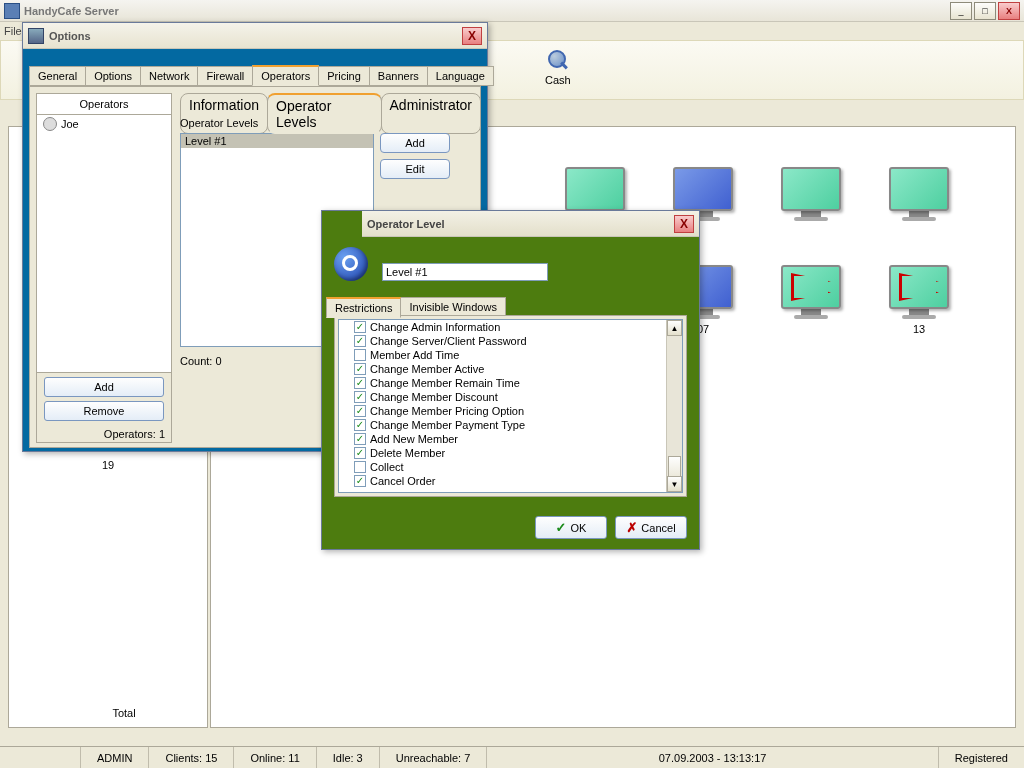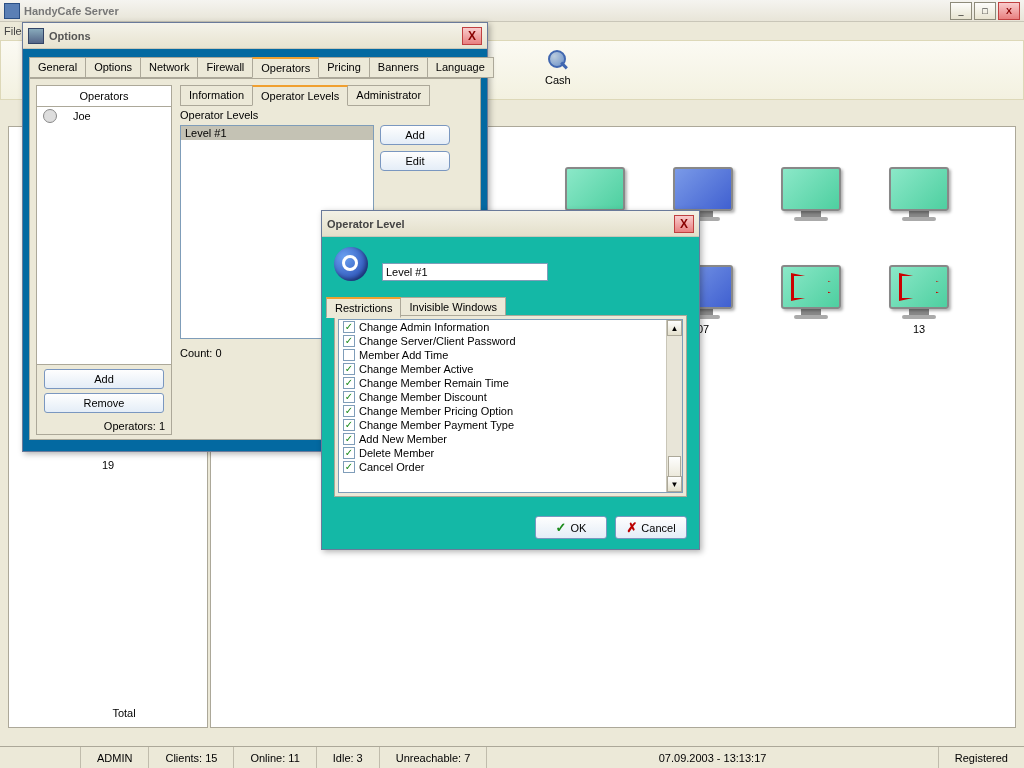--- a/index.html
+++ b/index.html
@@ -43,55 +43,55 @@
 .statusbar > div { border-left:1px solid #c0bcac; padding:0 16px; height:100%; display:flex; align-items:center; }
 .statusbar > div:first-child{border-left:none; width:80px;}
 
 
 .dlg-options { position:absolute; left:22px; top:22px; width:466px; height:430px; background:#0369a1; border:1px solid #6a7a9a; box-shadow:2px 2px 6px rgba(0,0,0,0.3); }
 .dlg-title { height:26px; background:linear-gradient(#f5f3ea,#e7e3d0); border-bottom:1px solid #c9c6b8; display:flex; align-items:center; padding:0 5px; }
 .dlg-title .icon { width:16px; height:16px; background:linear-gradient(#8ab,#568); margin-right:5px; border:1px solid #346;}
 .dlg-title .txt { flex:1; font-weight:bold; color:#555; }
 .dlg-close { width:20px; height:18px; border:1px solid #c04040; background:linear-gradient(#f9cccc,#e88080); color:#800; font-weight:bold; display:flex;align-items:center;justify-content:center; font-size:12px;}
 
-.tabstrip { display:flex; margin:8px 6px 0 6px; }
+.tabstrip { display:flex; margin:16px 6px 0 6px;align-items:center; }
 .tab { padding:3px 8px; border:1px solid #aca899; background:#ece9d8; margin-right:-1px; position:relative; }
 .tab.active { background:#ece9d8; border-bottom-color:#ece9d8; border-top:2px solid #f0a030; z-index:2; }
 .tabpane { border:1px solid #aca899; margin:0 6px 6px 6px; height:362px; position:relative; background:#ece9d8;}
 
 .panel-operators { position:absolute; left:6px; top:6px; width:136px; height:350px; border:1px solid #aca899; }
 .panel-operators .hdr { padding:4px 0; text-align:center; border-bottom:1px solid #aca899; background:#fff;}
 .panel-operators .list { background:#fff; height:258px; border-bottom:1px solid #aca899;}
-.panel-operators .list .item { padding:2px 6px; display:flex; align-items:center; gap:16px;}
+.panel-operators .list .item { padding:2px 6px; display:flex; align-items:center; gap:4px;}
 .panel-operators .list .av { width:14px;height:14px;border:1px solid #888;border-radius:50%;background:#ddd;}
 .btn { display:block; width:120px; margin:4px auto; padding:3px 0; text-align:center; border:1px solid #7a97c0; background:linear-gradient(#fefefe,#e4edf7); border-radius:3px; }
 .panel-operators .footer { text-align:right; padding:3px 6px; }
 
 .subtabs { position:absolute; left:150px; top:6px; display:flex; }
-.subtabs .tab { font-size:11px; }
+.subtabs .tab { font-size:14px;border-radius:8px; }
 .oplevels-box { position:absolute; left:150px; top:30px; width:302px; height:310px; }
 .oplevels-box .lbl { margin-bottom:2px; }
 .levels-list { position:absolute; left:0px; top:16px; width:194px; height:214px; background:#fff; border:1px solid #7f9db9; }
 .levels-list .row { padding:1px 4px; background:#c4c2b4; }
 .side-btns { position:absolute; left:200px; top:16px; }
 .side-btns .btn { width:70px; border-radius:4px; margin:0 0 6px 0;}
 .count { position:absolute; left:0; top:238px;}
 
 
-.dlg-level { position:absolute; left:321px; top:210px; width:379px; height:340px; background:#14b8a6; border:1px solid #6a7a9a; box-shadow:2px 2px 6px rgba(0,0,0,0.3);}
+.dlg-level { position:absolute; left:321px; top:210px; width:379px; height:340px; background:#4d7c0f; border:1px solid #6a7a9a; box-shadow:2px 2px 6px rgba(0,0,0,0.3);padding-left:40px;}
 .dlg-level .dlg-title{ background:linear-gradient(#f3f1e6,#e3dfca);}
 .key-icon { width:34px;height:34px;border-radius:50%;background:radial-gradient(circle at 30% 30%, #6aa0f0,#1a3ca8); position:absolute; left:12px; top:36px; box-shadow:inset -2px -2px 4px rgba(0,0,0,0.4);}
 .key-icon::after{content:"";position:absolute;left:8px;top:8px;width:10px;height:10px;border:3px solid #fff;border-radius:50%;}
 .lnlbl { position:absolute; left:60px; top:36px;margin-top:22px;}
 .lninput { position:absolute; left:60px; top:52px; width:166px; height:18px; border:1px solid #7f9db9; padding:1px 3px; font-size:11px;}
 
 .restr-tabs { position:absolute; left:4px; top:86px; display:flex;}
 .restr-pane { position:absolute; left:12px; top:104px; right:12px; height:182px; border:1px solid #aca899; background:#ece9d8;}
 .restr-inner { position:absolute; inset:3px; border:1px solid #7f9db9; background:#fff; overflow:hidden;}
-.restr-inner .row { display:flex; align-items:center; padding:0 4px; height:14px;}
+.restr-inner .row { display:flex; align-items:center; padding:0 4px; height:14px;margin-left:11px;}
 .chk { width:12px;height:12px;border:1px solid #7f9db9;margin-right:4px;display:inline-flex;align-items:center;justify-content:center;font-size:10px;color:#1a8a1a;line-height:1;}
 .chk.on::after{content:"✓";}
 .scroll { position:absolute; right:0; top:0; bottom:0; width:16px; background:#e8e5d8; border-left:1px solid #c9c6b8;}
 .scroll .arr{height:16px;border:1px solid #aca899;background:linear-gradient(#fefefe,#e4e0cc);display:flex;align-items:center;justify-content:center;font-size:8px;}
 .scroll .track{position:absolute;top:16px;bottom:16px;left:0;right:0;}
 .scroll .thumb{position:absolute;left:1px;right:1px;top:120px;height:30px;border:1px solid #aca899;background:linear-gradient(#fefefe,#e4e0cc);}
 .scroll .arr.dn{position:absolute;bottom:0;left:0;right:0;}
 
 .dlg-btns { position:absolute; right:12px; bottom:10px; display:flex; gap:8px;}
 .dlg-btns .btn { width:72px; margin:0; display:flex; align-items:center; justify-content:center; gap:4px;}
@@ -302,20 +302,24 @@
         </div>
         <div class="row">
           <span class="chk on"></span>
           <span>Add New Member</span>
         </div>
         <div class="row">
           <span class="chk on"></span>
           <span>Delete Member</span>
         </div>
         <div class="row">
+          <span class="chk"></span>
+          <span>Collect</span>
+        </div>
+        <div class="row">
           <span class="chk on"></span>
           <span>Cancel Order</span>
         </div>
         <div class="scroll">
         <div class="arr">▲</div>
         <div class="track">
             <div class="thumb"></div>
           </div>
         <div class="arr dn">▼</div>
       </div>

